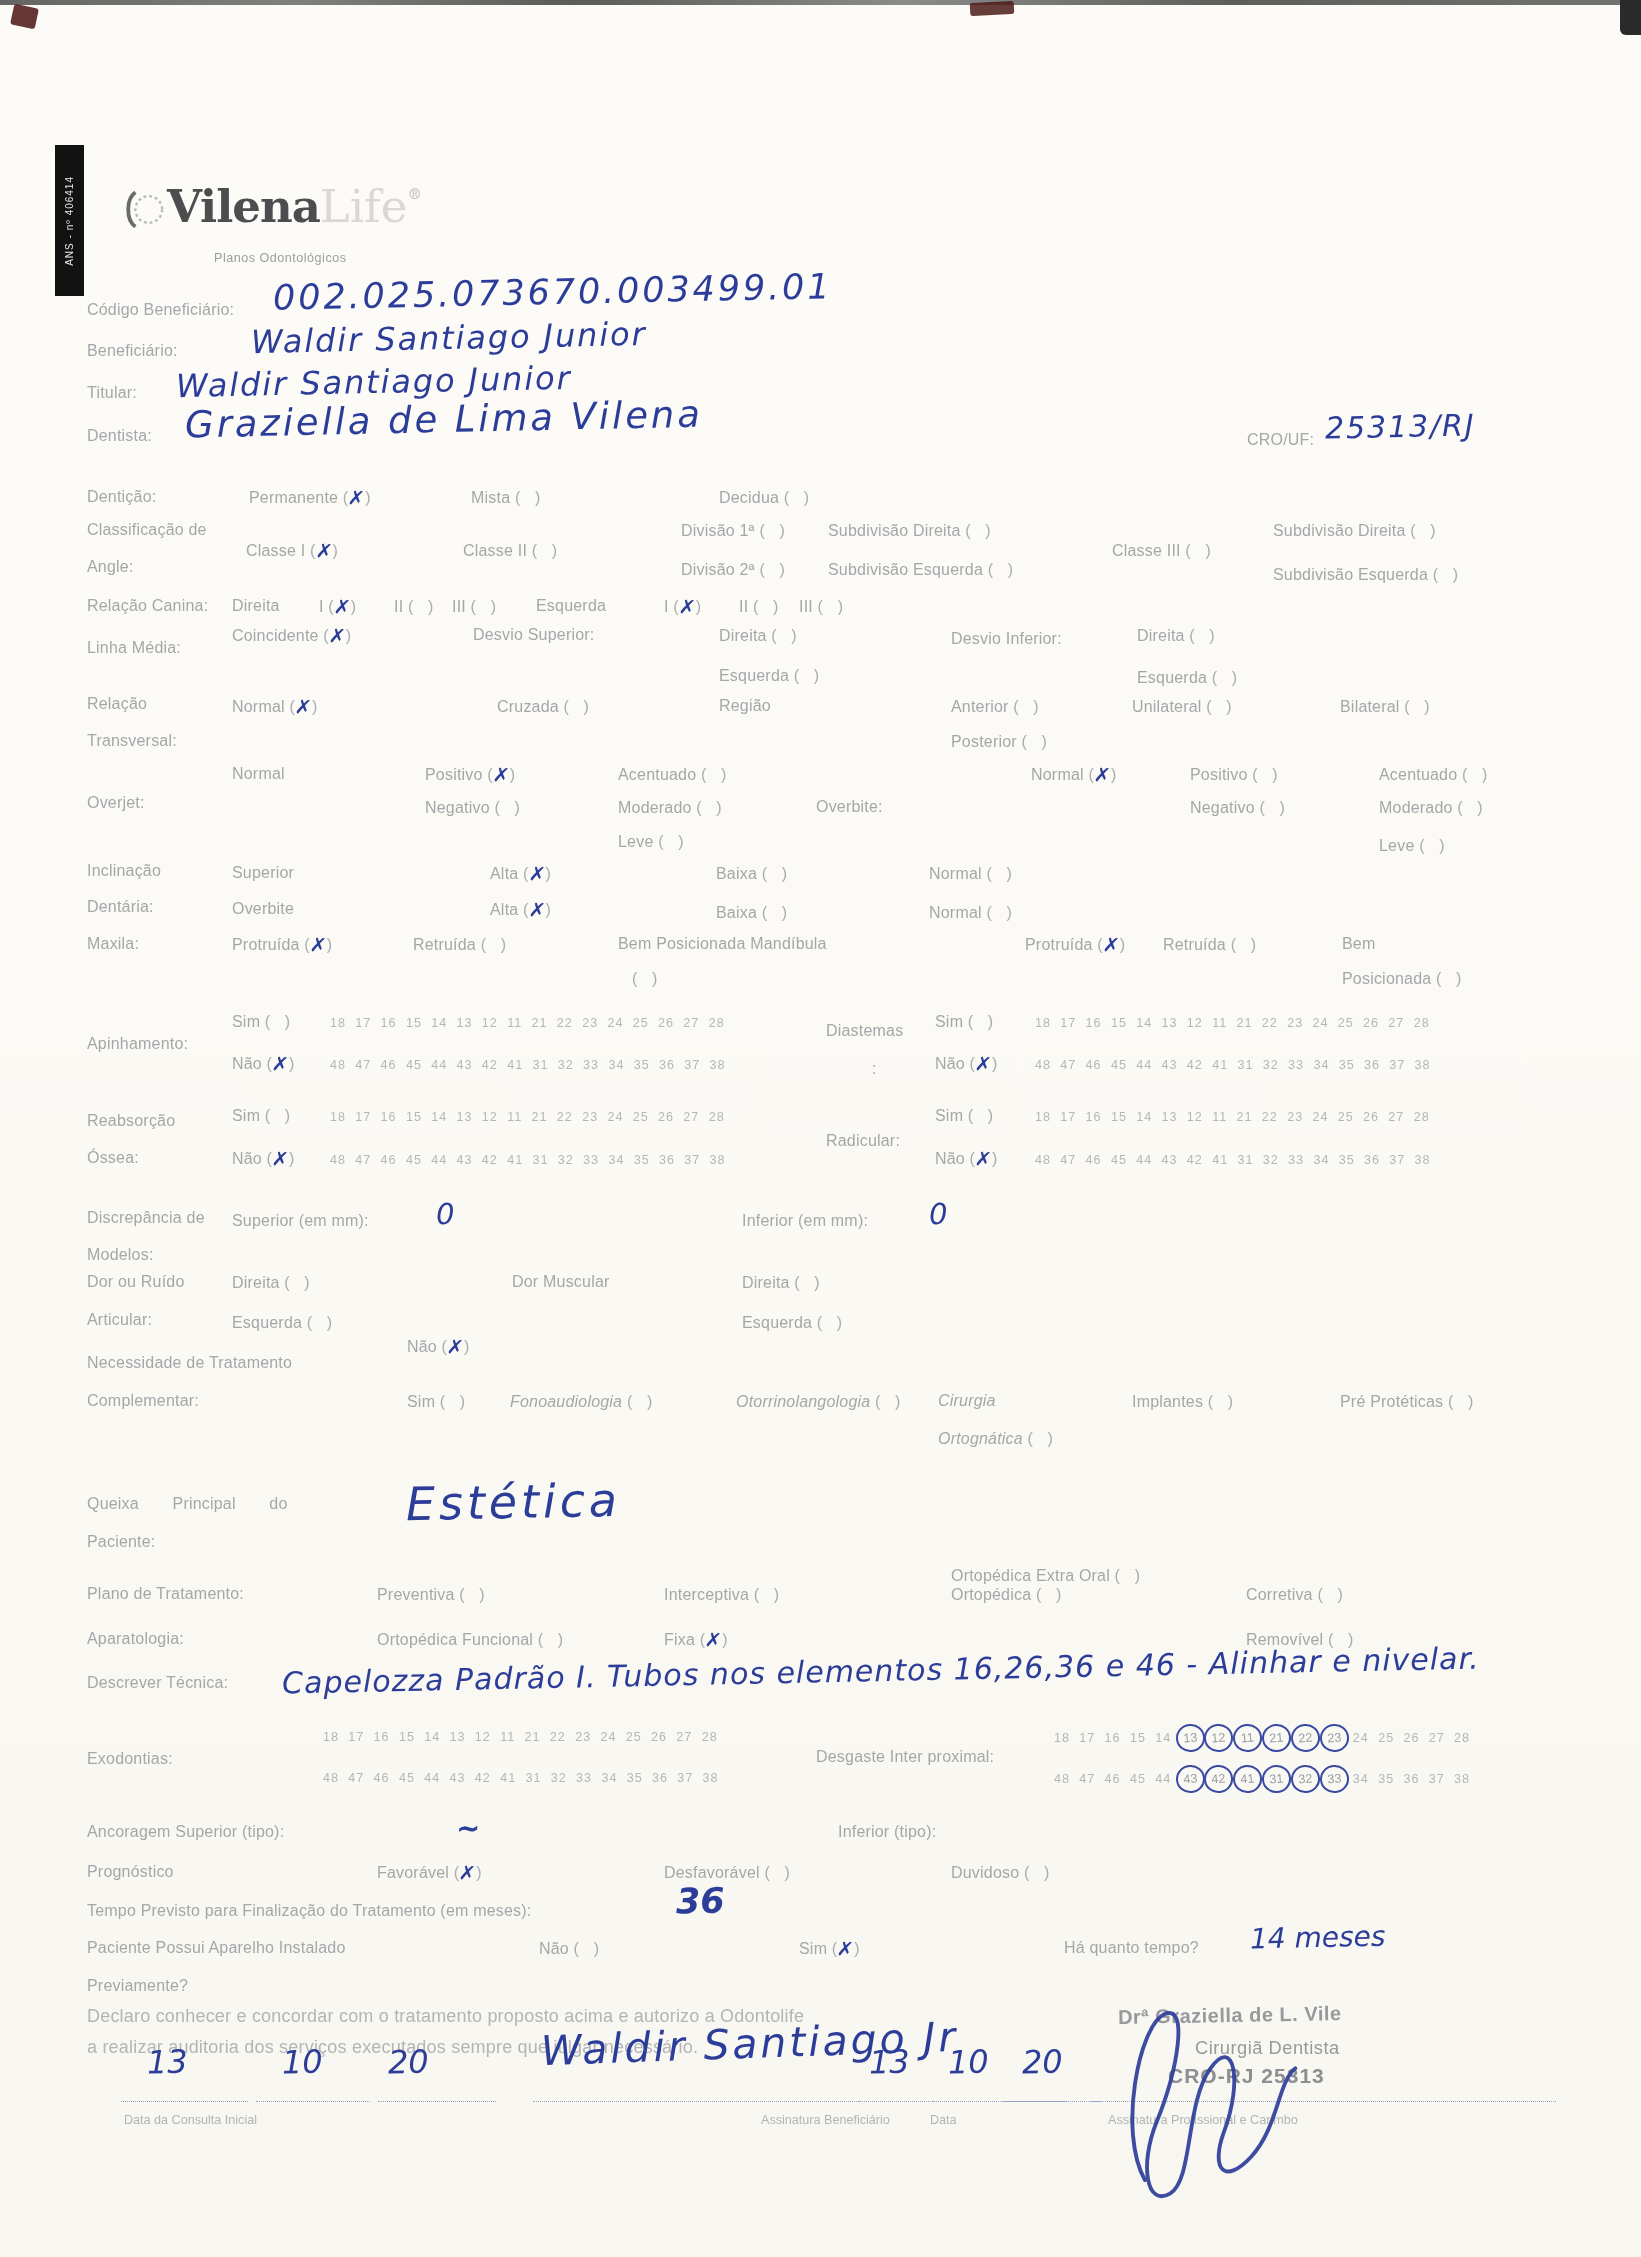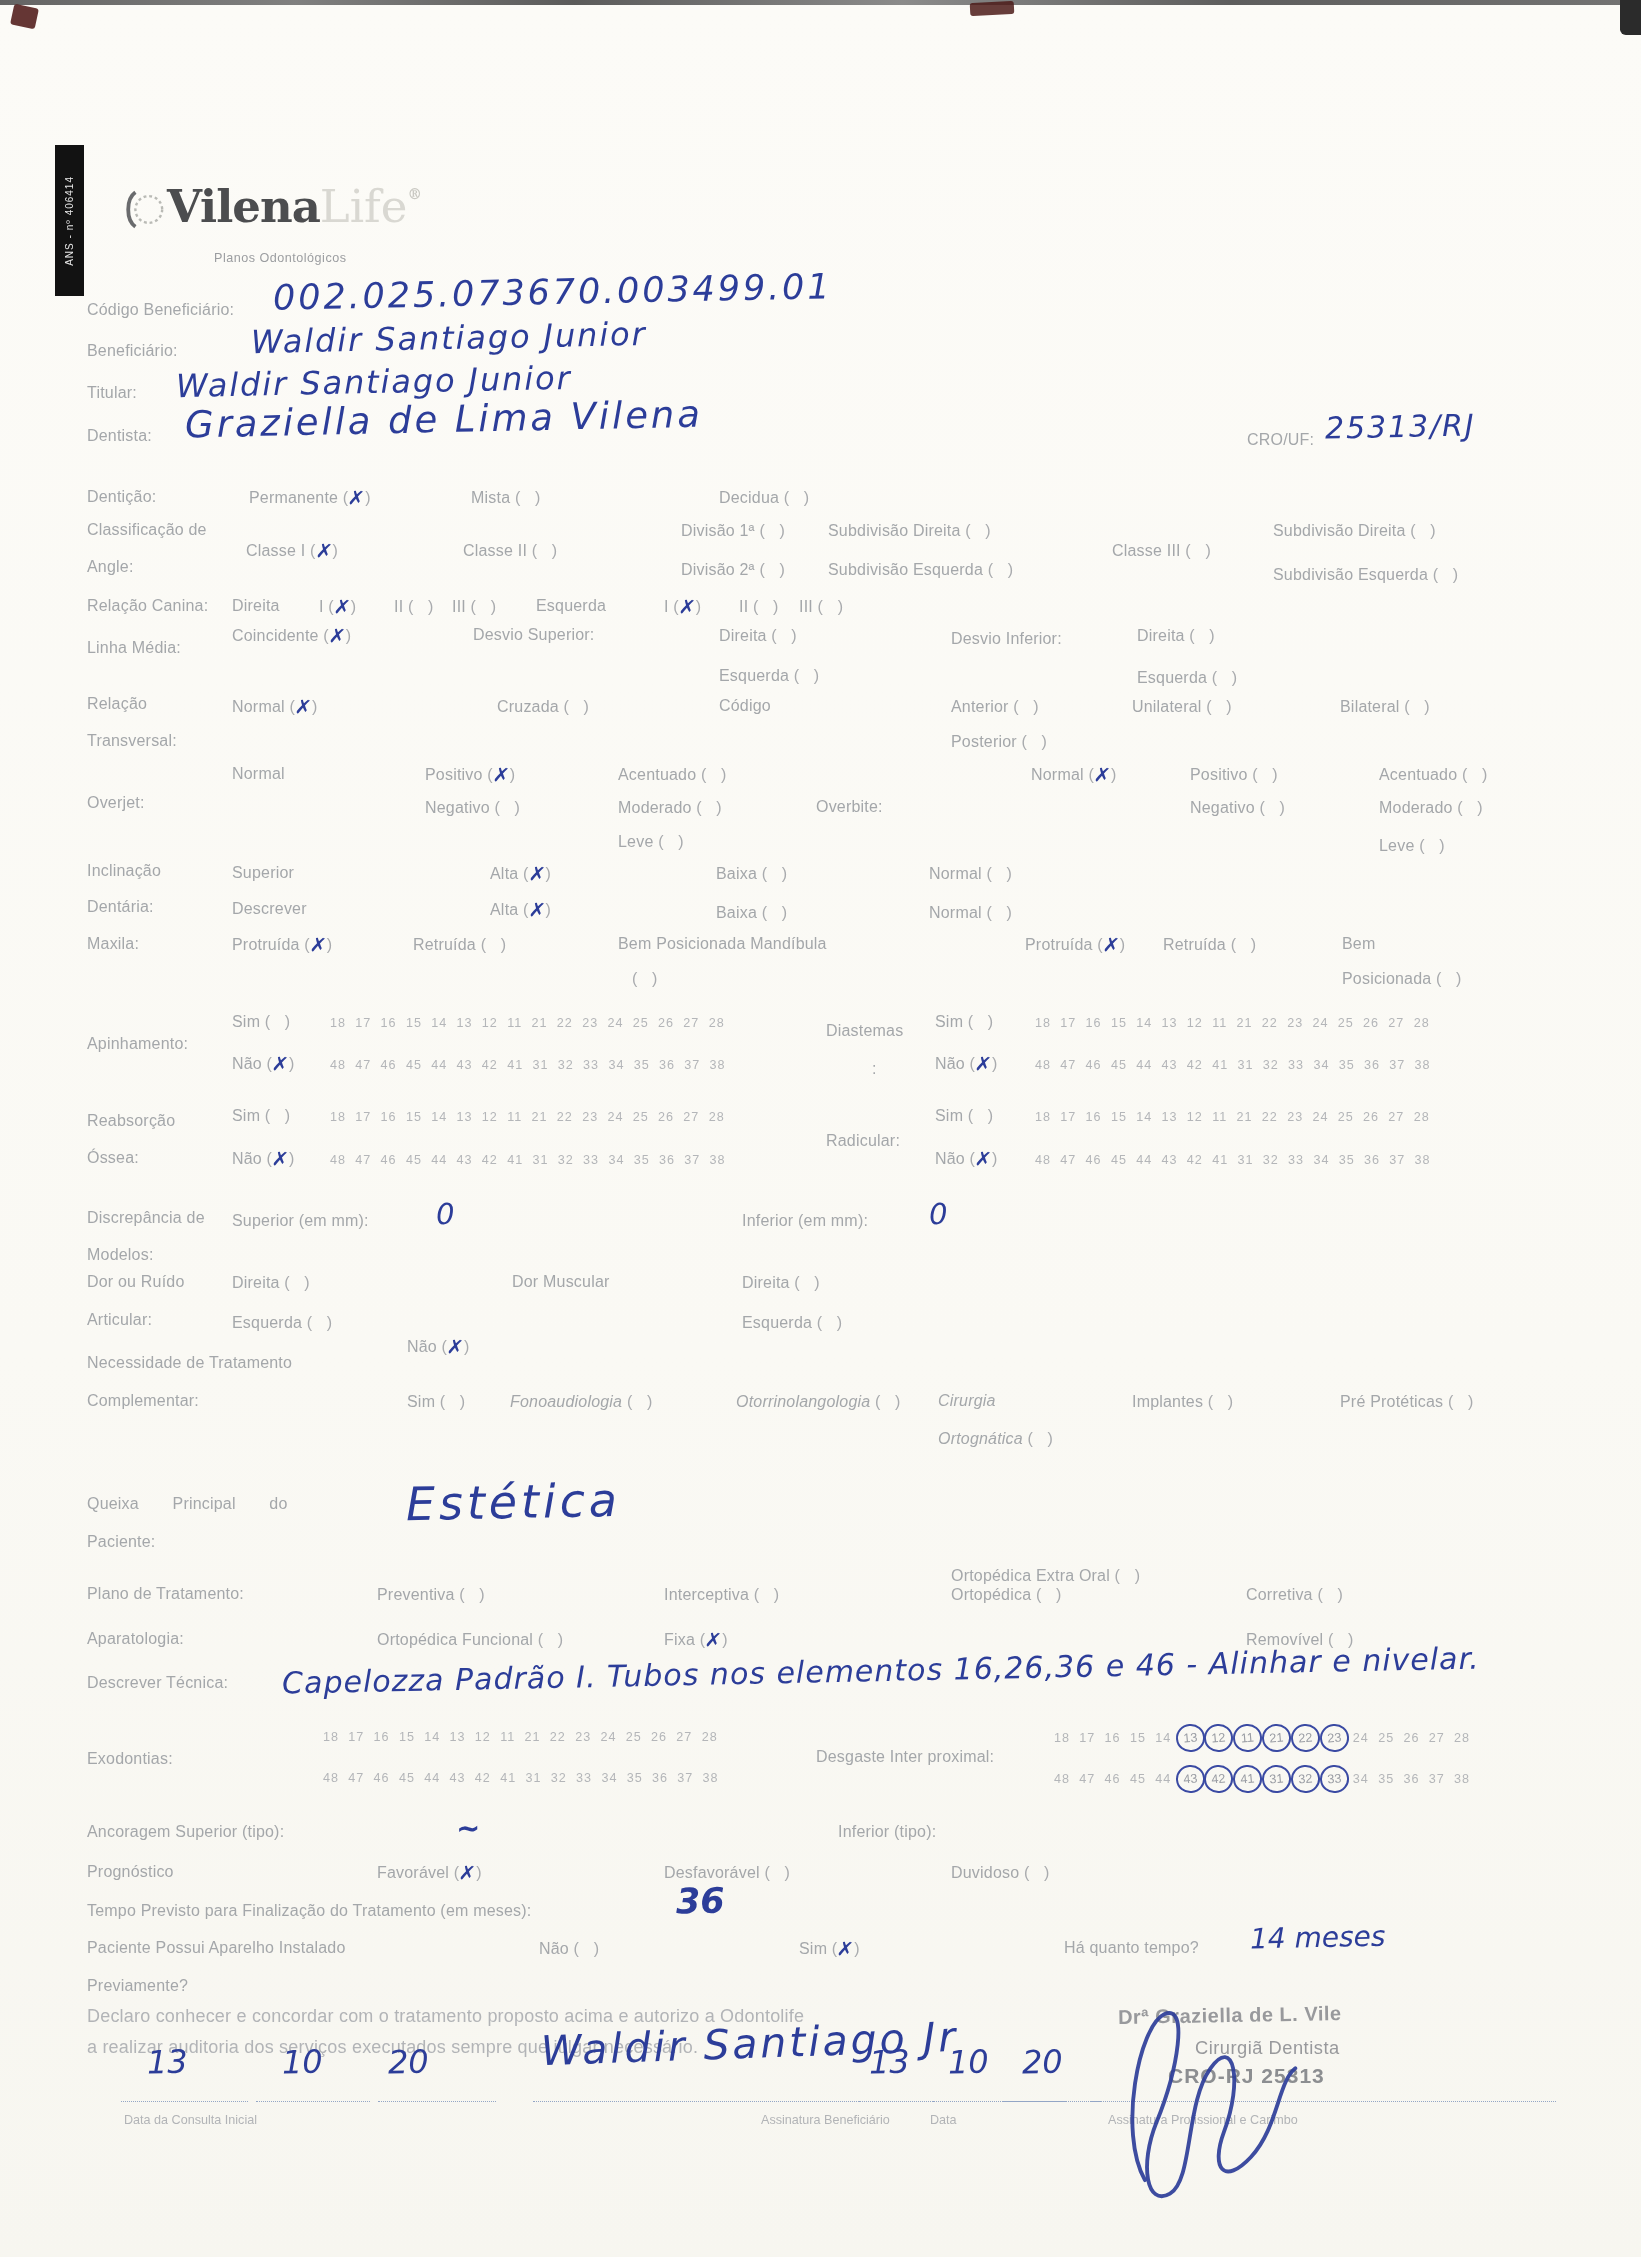--- a/index.html
+++ b/index.html
@@ -92,21 +92,21 @@
   <div class="opt" style="left:719px;top:626px"><span class="ol">Direita</span> <span class="pr">(</span><span class="mk">&nbsp;</span><span class="pr">)</span></div>
   <div class="opt" style="left:719px;top:666px"><span class="ol">Esquerda</span> <span class="pr">(</span><span class="mk">&nbsp;</span><span class="pr">)</span></div>
   <div class="lbl" style="left:951px;top:630px">Desvio Inferior:</div>
   <div class="opt" style="left:1137px;top:626px"><span class="ol">Direita</span> <span class="pr">(</span><span class="mk">&nbsp;</span><span class="pr">)</span></div>
   <div class="opt" style="left:1137px;top:668px"><span class="ol">Esquerda</span> <span class="pr">(</span><span class="mk">&nbsp;</span><span class="pr">)</span></div>
 
   <div class="lbl" style="left:87px;top:695px">Relação</div>
   <div class="lbl" style="left:87px;top:732px">Transversal:</div>
   <div class="opt" style="left:232px;top:697px"><span class="ol">Normal</span> <span class="pr">(</span><span class="mk">✗</span><span class="pr">)</span></div>
   <div class="opt" style="left:497px;top:697px"><span class="ol">Cruzada</span> <span class="pr">(</span><span class="mk">&nbsp;</span><span class="pr">)</span></div>
-  <div class="lbl" style="left:719px;top:697px">Código</div>
+  <div class="lbl" style="left:719px;top:697px">Região</div>
   <div class="opt" style="left:951px;top:697px"><span class="ol">Anterior</span> <span class="pr">(</span><span class="mk">&nbsp;</span><span class="pr">)</span></div>
   <div class="opt" style="left:951px;top:732px"><span class="ol">Posterior</span> <span class="pr">(</span><span class="mk">&nbsp;</span><span class="pr">)</span></div>
   <div class="opt" style="left:1132px;top:697px"><span class="ol">Unilateral</span> <span class="pr">(</span><span class="mk">&nbsp;</span><span class="pr">)</span></div>
   <div class="opt" style="left:1340px;top:697px"><span class="ol">Bilateral</span> <span class="pr">(</span><span class="mk">&nbsp;</span><span class="pr">)</span></div>
 
   <div class="lbl" style="left:87px;top:794px">Overjet:</div>
   <div class="lbl" style="left:232px;top:765px">Normal</div>
   <div class="opt" style="left:425px;top:765px"><span class="ol">Positivo</span> <span class="pr">(</span><span class="mk">✗</span><span class="pr">)</span></div>
   <div class="opt" style="left:618px;top:765px"><span class="ol">Acentuado</span> <span class="pr">(</span><span class="mk">&nbsp;</span><span class="pr">)</span></div>
   <div class="opt" style="left:425px;top:798px"><span class="ol">Negativo</span> <span class="pr">(</span><span class="mk">&nbsp;</span><span class="pr">)</span></div>
@@ -119,21 +119,21 @@
   <div class="opt" style="left:1190px;top:798px"><span class="ol">Negativo</span> <span class="pr">(</span><span class="mk">&nbsp;</span><span class="pr">)</span></div>
   <div class="opt" style="left:1379px;top:798px"><span class="ol">Moderado</span> <span class="pr">(</span><span class="mk">&nbsp;</span><span class="pr">)</span></div>
   <div class="opt" style="left:1379px;top:836px"><span class="ol">Leve</span> <span class="pr">(</span><span class="mk">&nbsp;</span><span class="pr">)</span></div>
 
   <div class="lbl" style="left:87px;top:862px">Inclinação</div>
   <div class="lbl" style="left:87px;top:898px">Dentária:</div>
   <div class="lbl" style="left:232px;top:864px">Superior</div>
   <div class="opt" style="left:490px;top:864px"><span class="ol">Alta</span> <span class="pr">(</span><span class="mk">✗</span><span class="pr">)</span></div>
   <div class="opt" style="left:716px;top:864px"><span class="ol">Baixa</span> <span class="pr">(</span><span class="mk">&nbsp;</span><span class="pr">)</span></div>
   <div class="opt" style="left:929px;top:864px"><span class="ol">Normal</span> <span class="pr">(</span><span class="mk">&nbsp;</span><span class="pr">)</span></div>
-  <div class="lbl" style="left:232px;top:900px">Descrever</div>
+  <div class="lbl" style="left:232px;top:900px">Overbite</div>
   <div class="opt" style="left:490px;top:900px"><span class="ol">Alta</span> <span class="pr">(</span><span class="mk">✗</span><span class="pr">)</span></div>
   <div class="opt" style="left:716px;top:903px"><span class="ol">Baixa</span> <span class="pr">(</span><span class="mk">&nbsp;</span><span class="pr">)</span></div>
   <div class="opt" style="left:929px;top:903px"><span class="ol">Normal</span> <span class="pr">(</span><span class="mk">&nbsp;</span><span class="pr">)</span></div>
 
   <div class="lbl" style="left:87px;top:935px">Maxila:</div>
   <div class="opt" style="left:232px;top:935px"><span class="ol">Protruída</span> <span class="pr">(</span><span class="mk">✗</span><span class="pr">)</span></div>
   <div class="opt" style="left:413px;top:935px"><span class="ol">Retruída</span> <span class="pr">(</span><span class="mk">&nbsp;</span><span class="pr">)</span></div>
   <div class="lbl" style="left:618px;top:935px">Bem Posicionada Mandíbula</div>
   <div class="opt" style="left:632px;top:969px"><span class="pr">(</span><span class="mk">&nbsp;</span><span class="pr">)</span></div>
   <div class="opt" style="left:1025px;top:935px"><span class="ol">Protruída</span> <span class="pr">(</span><span class="mk">✗</span><span class="pr">)</span></div>

